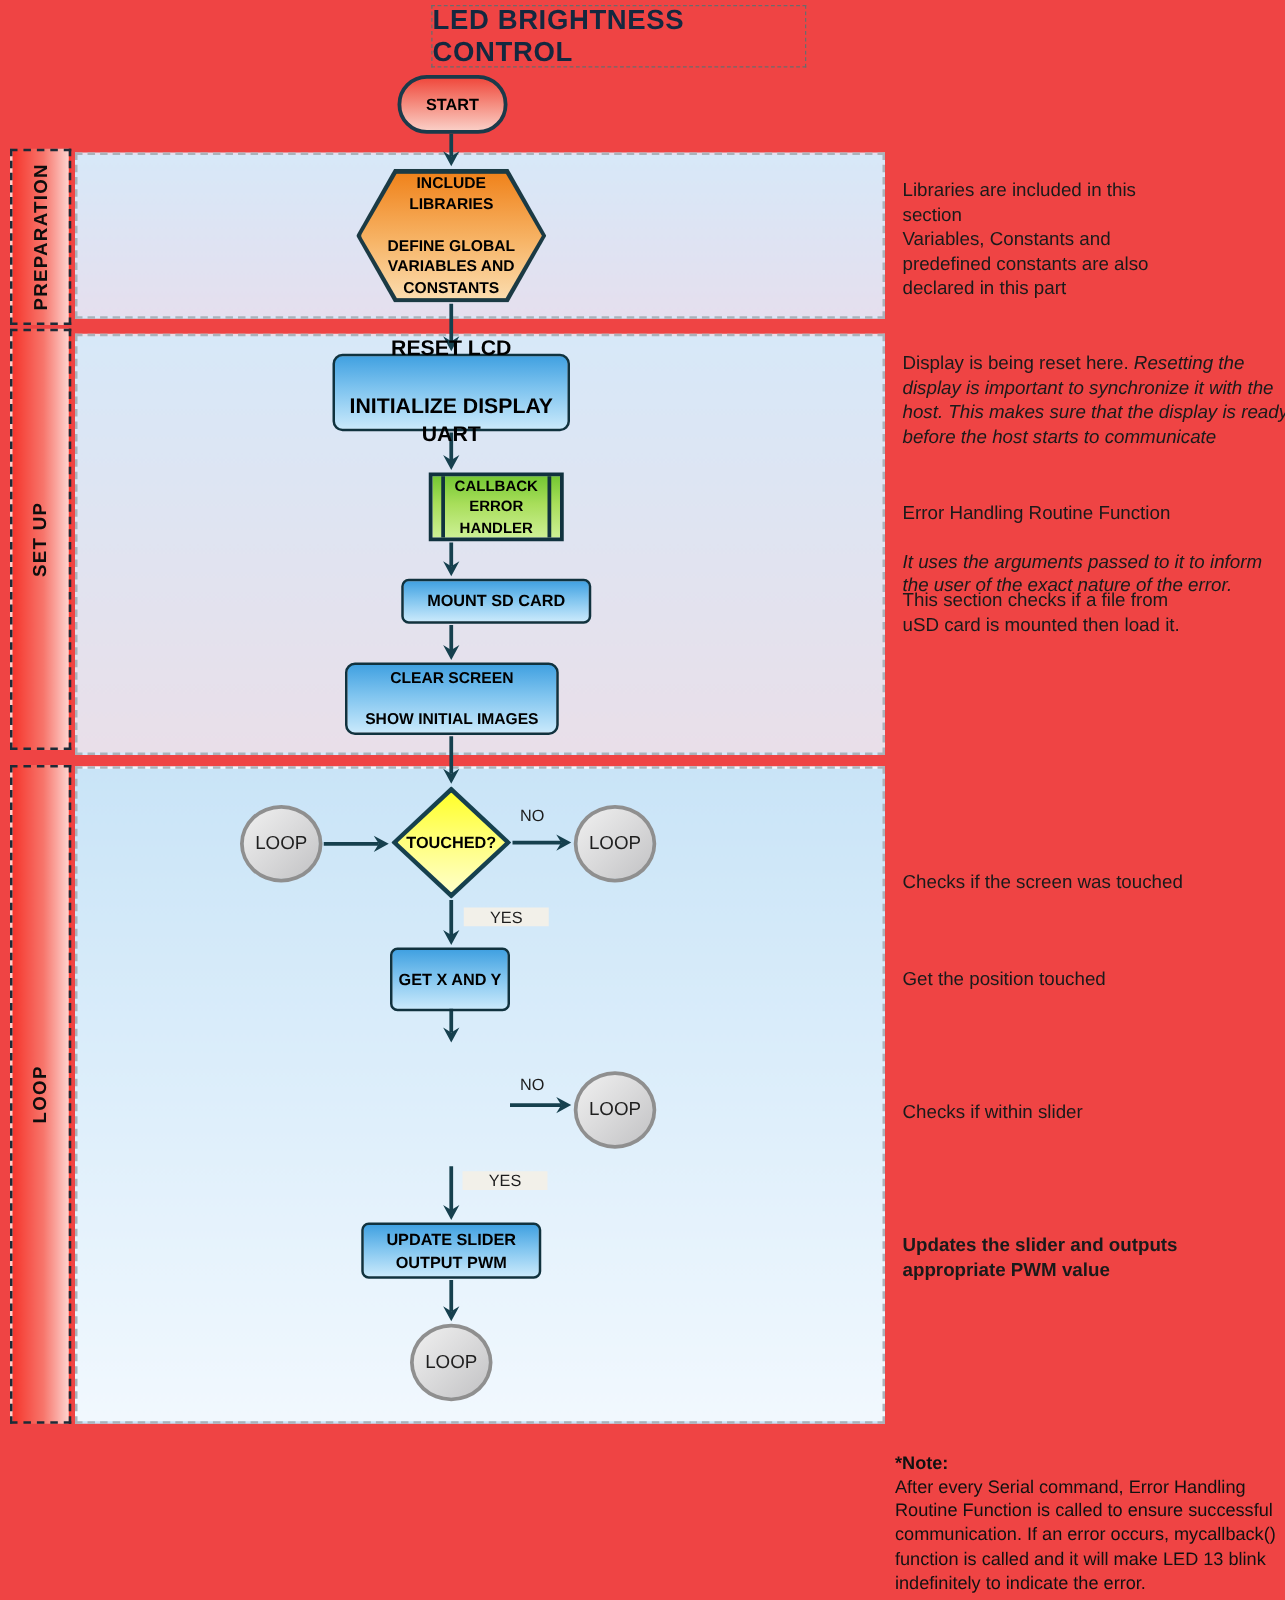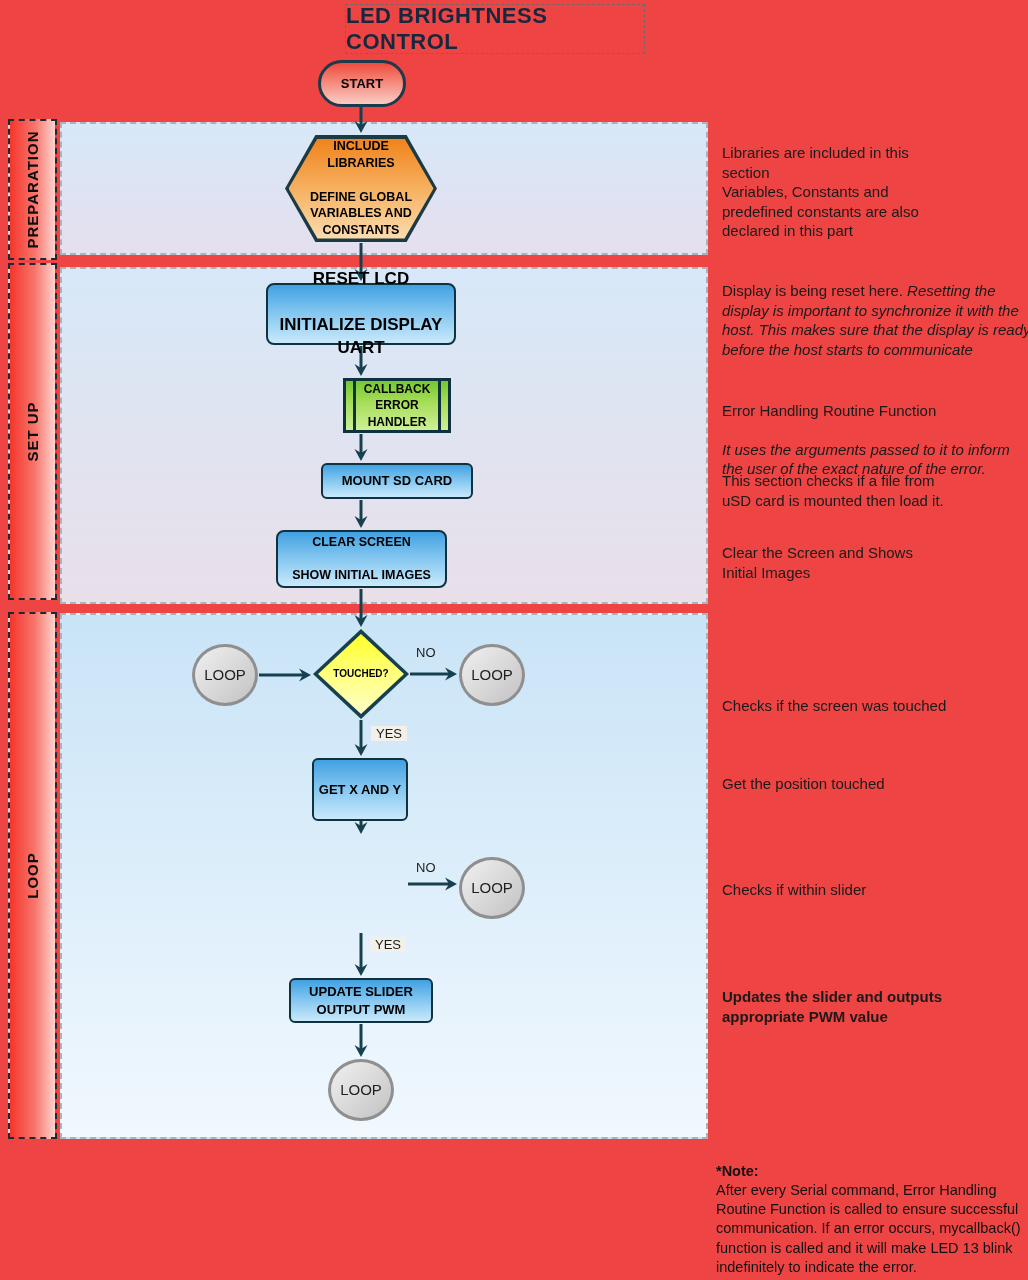--- a/index.html
+++ b/index.html
@@ -50,21 +50,21 @@
     border:3px solid #10323e; }
   .predef-bar { position:absolute; top:0; bottom:0; width:3px; background:#10323e; }
   .predef-bar.l { left:7px; } .predef-bar.r { right:7px; }
   .predef .node-label { font-size:12px; }
 
   
   .connector-layer { position:absolute; left:0; top:0; pointer-events:none; }
 
   
   .edge-label { position:absolute; font-size:13px; color:#1c1c1c; }
-  .edge-label.boxed { background:#f2f0e9; padding:0 5px; }
+  .edge-label.boxed { background:#f2f0e9; padding:0 21px; }
 
   
   .ann { position:absolute; left:722px; font-size:15px; color:#1a1a1a;
     line-height:1.3; white-space:pre-line; }
   .ann .it { font-style:italic; }
   .note { position:absolute; left:716px; top:1162px; width:310px; font-size:14.5px;
     color:#111; line-height:1.32; }
   .note-title { font-weight:bold; }
   .note-body { white-space:pre-line; }
 </style>
@@ -184,33 +184,33 @@
   <div class="node process" style="left:276px; top:530px; width:171px; height:58px;">
     <span class="node-label" style="font-size:12.5px;">CLEAR SCREEN
 
 SHOW INITIAL IMAGES</span>
   </div>
 
   <div class="shape-wrap" style="left:313px; top:629px; width:96px; height:90px;">
     <div class="shape-outer diam diam-border"></div>
     <div class="shape-inner diam diam-fill"></div>
     <div class="shape-label">
-        <span class="node-label" style="font-size:10px;">TOUCHED?</span>
+        <span class="node-label" style="font-size:13px;">TOUCHED?</span>
       </div>
   </div>
 
   <div class="node circle" style="left:192px; top:644px; width:66px; height:62px;">
     <span class="node-label">LOOP</span>
   </div>
 
   <div class="node circle" style="left:459px; top:644px; width:66px; height:62px;">
     <span class="node-label">LOOP</span>
   </div>
 
-  <div class="node process" style="left:312px; top:758px; width:96px; height:63px; border-radius:6px;">
+  <div class="node process" style="left:312px; top:758px; width:96px; height:51px; border-radius:6px;">
     <span class="node-label">GET X AND Y</span>
   </div>
 
 
   <div class="node circle" style="left:459px; top:857px; width:66px; height:62px;">
     <span class="node-label">LOOP</span>
   </div>
 
   <div class="node process" style="left:289px; top:978px; width:144px; height:45px; border-radius:6px;">
     <span class="node-label">UPDATE SLIDER
@@ -238,22 +238,20 @@
 
   <div class="ann" style="top:381px; width:320px;">
     <div>Error Handling Routine Function</div>
     <div class="it">It uses the arguments passed to it to inform
 the user of the exact nature of the error.</div>
   </div>
 
   <div class="ann" style="top:471px; width:290px;">This section checks if a file from
 uSD card is mounted then load it.</div>
 
-  <div class="ann" style="top:543px; width:260px;">Clear the Screen and  Shows
-Initial Images</div>
 
   <div class="ann" style="top:696px; width:300px;">Checks if the screen was touched</div>
 
   <div class="ann" style="top:774px; width:300px;">Get the position touched</div>
 
   <div class="ann" style="top:880px; width:300px;">Checks if within slider</div>
 
   <div class="ann" style="top:987px; width:290px;font-weight:bold;">Updates the slider and outputs
 appropriate PWM value</div>
 

